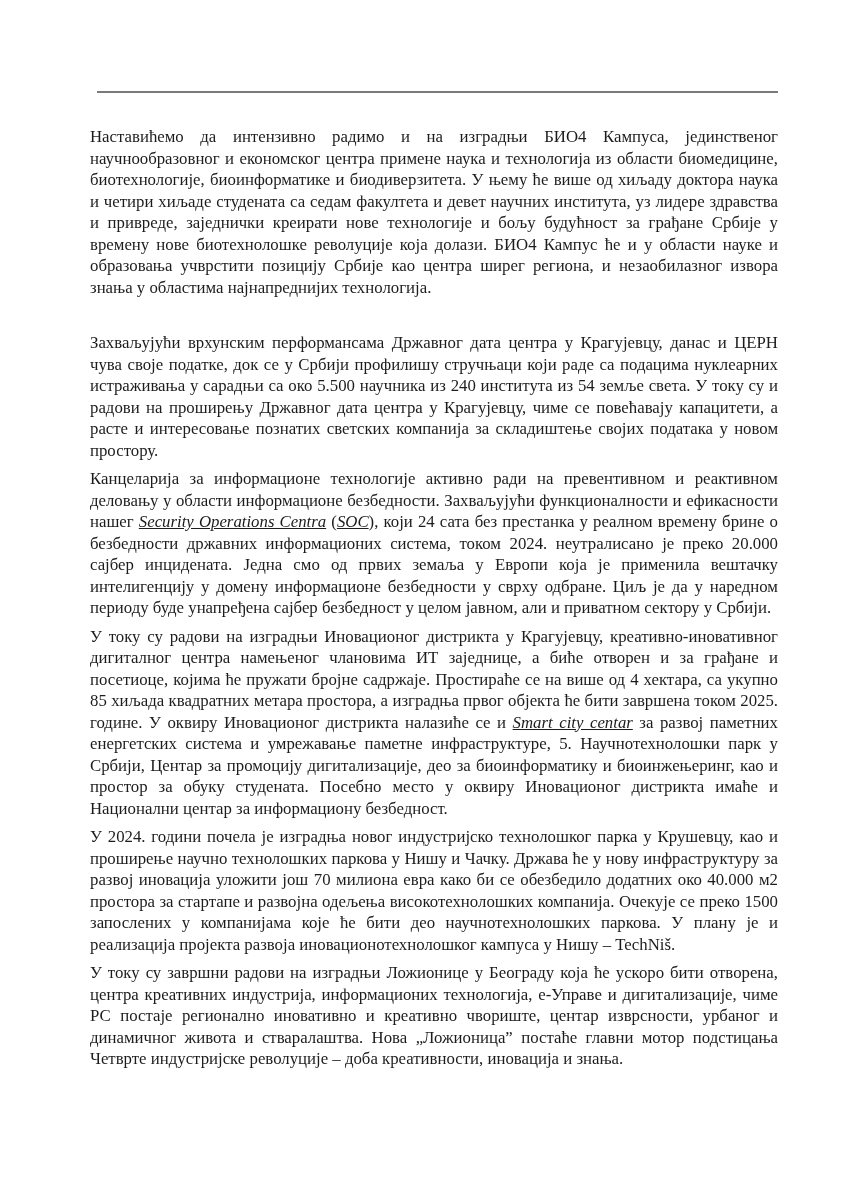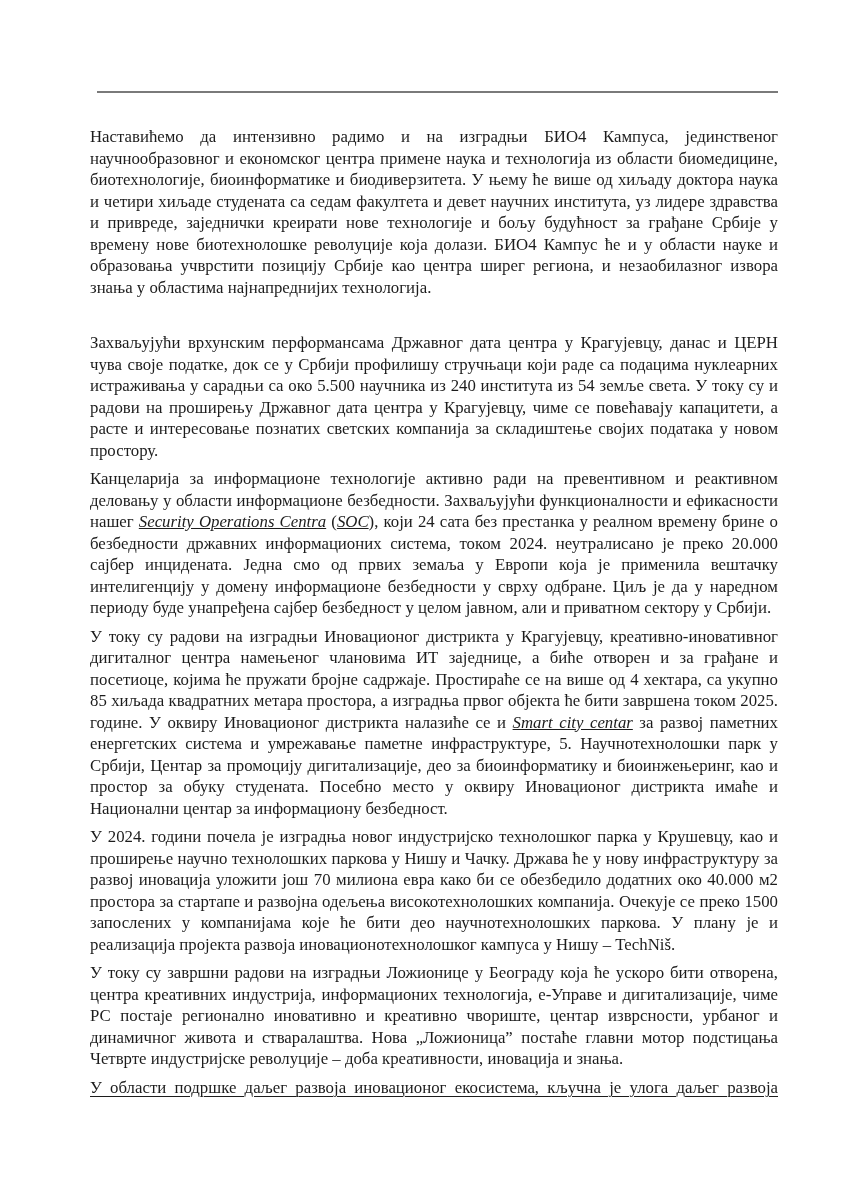--- a/index.html
+++ b/index.html
@@ -57,15 +57,14 @@
 
 <div class="page">
   <div class="header-rule"></div>
   <div class="content">
       <p class="para"><span>Наставићемо да интензивно радимо и на изградњи БИО4 Кампуса, јединственог научнообразовног и економског центра примене наука и технологија из области биомедицине, биотехнологије, биоинформатике и биодиверзитета. У њему ће више од хиљаду доктора наука и четири хиљаде студената са седам факултета и девет научних института, уз лидере здравства и привреде, заједнички креирати нове технологије и бољу будућност за грађане Србије у времену нове биотехнолошке револуције која долази. БИО4 Кампус ће и у области науке и образовања учврстити позицију Србије као центра ширег региона, и незаобилазног извора знања у областима најнапреднијих технологија.</span></p>
       <p class="para space-before"><span>Захваљујући врхунским перформансама Државног дата центра у Крагујевцу, данас и ЦЕРН чува своје податке, док се у Србији профилишу стручњаци који раде са подацима нуклеарних истраживања у сарадњи са око 5.500 научника из 240 института из 54 земље света. У току су и радови на проширењу Државног дата центра у Крагујевцу, чиме се повећавају капацитети, а расте и интересовање познатих светских компанија за складиштење својих података у новом простору.</span></p>
       <p class="para"><span>Канцеларија за информационе технологије активно ради на превентивном и реактивном деловању у области информационе безбедности. Захваљујући функционалности и ефикасности нашег </span><span class="run-italic">Security Operations Centra</span><span> (</span><span class="run-italic">SOC</span><span>), који 24 сата без престанка у реалном времену брине о безбедности државних информационих система, током 2024. неутралисано је преко 20.000 сајбер инцидената. Једна смо од првих земаља у Европи која је применила вештачку интелигенцију у домену информационе безбедности у сврху одбране. Циљ је да у наредном периоду буде унапређена сајбер безбедност у целом јавном, али и приватном сектору у Србији.</span></p>
       <p class="para"><span>У току су радови на изградњи Иновационог дистрикта у Крагујевцу, креативно-иновативног дигиталног центра намењеног члановима ИТ заједнице, а биће отворен и за грађане и посетиоце, којима ће пружати бројне садржаје. Простираће се на више од 4 хектара, са укупно 85 хиљада квадратних метара простора, а изградња првог објекта ће бити завршена током 2025. године. У оквиру Иновационог дистрикта налазиће се и </span><span class="run-italic">Smart city centar</span><span> за развој паметних енергетских система и умрежавање паметне инфраструктуре, 5. Научнотехнолошки парк у Србији, Центар за промоцију дигитализације, део за биоинформатику и биоинжењеринг, као и простор за обуку студената. Посебно место у оквиру Иновационог дистрикта имаће и Национални центар за информациону безбедност.</span></p>
       <p class="para"><span>У 2024. години почела је изградња новог индустријско технолошког парка у Крушевцу, као и проширење научно технолошких паркова у Нишу и Чачку. Држава ће у нову инфраструктуру за развој иновација уложити још 70 милиона евра како би се обезбедило додатних око 40.000 м2 простора за стартапе и развојна одељења високотехнолошких компанија. Очекује се преко 1500 запослених у компанијама које ће бити део научнотехнолошких паркова. У плану је и реализација пројекта развоја иновационотехнолошког кампуса у Нишу – TechNiš.</span></p>
       <p class="para"><span>У току су завршни радови на изградњи Ложионице у Београду која ће ускоро бити отворена, центра креативних индустрија, информационих технологија, е-Управе и дигитализације, чиме РС постаје регионално иновативно и креативно чвориште, центар изврсности, урбаног и динамичног живота и стваралаштва. Нова „Ложионица” постаће главни мотор подстицања Четврте индустријске револуције – доба креативности, иновација и знања.</span></p>
-      <p class="para justify-last"><span class="run-underline">У области подршке даљег развоја иновационог екосистема, кључна је улога даљег развоја</span></p>
     </div>
 </div>
 
 </body></html>

